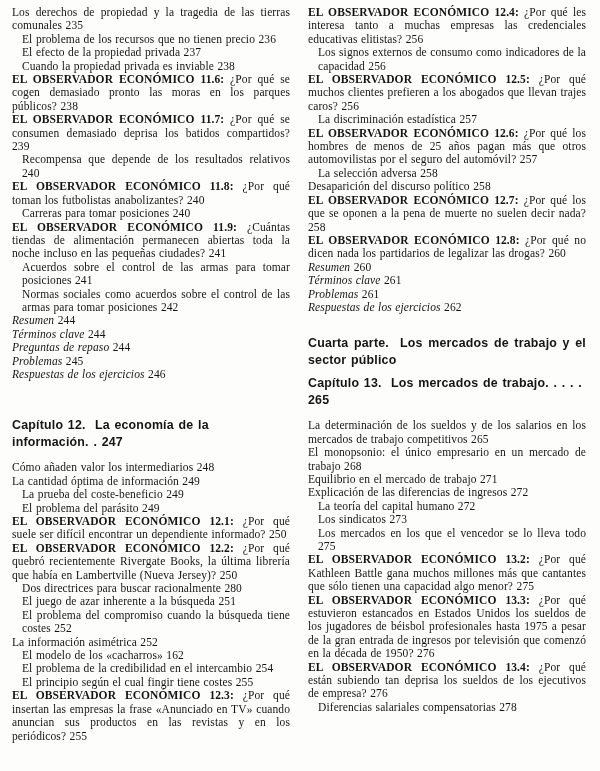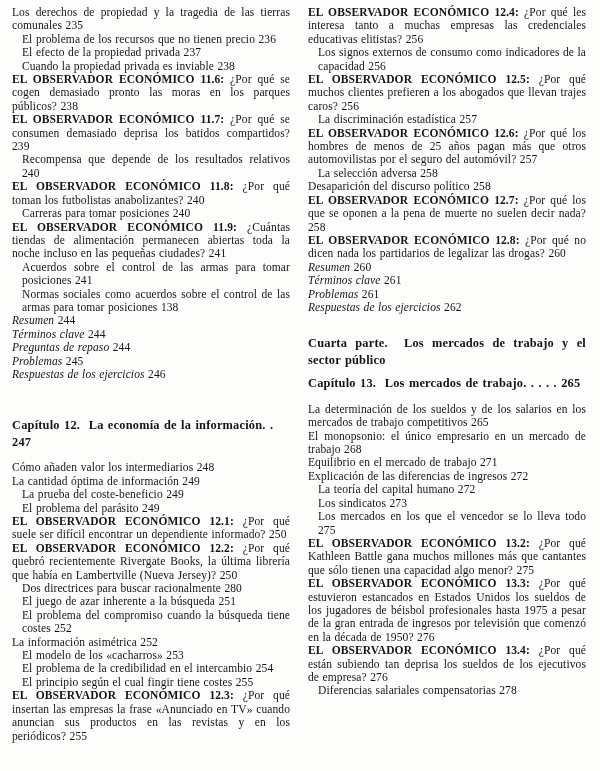--- a/index.html
+++ b/index.html
@@ -22,21 +22,21 @@
   .entry {
     text-align: justify;
     line-height: 13.4px;
     letter-spacing: 0.1px;
     word-spacing: 0.5px;
   }
   .sub { margin-left: 10px; }
   .observer .lead { font-weight: bold; }
   .backmatter i { font-style: italic; }
   .chapter, .part {
-    font-family: Liberation Serif, serif;
+    font-family: Liberation Sans, sans-serif;
     font-weight: 700;
     font-size: 12.4px;
     line-height: 16.5px;
     letter-spacing: 0.2px;
     word-spacing: 1px;
   }
   .chapter { margin: 36px 0 11px; text-align: left; }
   .part { margin: 21px 0 0; text-align: justify; }
   .part + .chapter { margin-top: 7px; }
 </style>
@@ -49,38 +49,38 @@
       <div class="entry sub">El problema de los recursos que no tienen precio 236</div>
       <div class="entry sub">El efecto de la propiedad privada 237</div>
       <div class="entry sub">Cuando la propiedad privada es inviable 238</div>
       <div class="entry observer"><span class="lead">EL OBSERVADOR ECONÓMICO 11.6:</span> ¿Por qué se cogen demasiado pronto las moras en los parques públicos? 238</div>
       <div class="entry observer"><span class="lead">EL OBSERVADOR ECONÓMICO 11.7:</span> ¿Por qué se consumen demasiado deprisa los batidos compartidos? 239</div>
       <div class="entry sub">Recompensa que depende de los resultados relativos 240</div>
       <div class="entry observer"><span class="lead">EL OBSERVADOR ECONÓMICO 11.8:</span> ¿Por qué toman los futbolistas anabolizantes? 240</div>
       <div class="entry sub">Carreras para tomar posiciones 240</div>
       <div class="entry observer"><span class="lead">EL OBSERVADOR ECONÓMICO 11.9:</span> ¿Cuántas tiendas de alimentación permanecen abiertas toda la noche incluso en las pequeñas ciudades? 241</div>
       <div class="entry sub">Acuerdos sobre el control de las armas para tomar posiciones 241</div>
-      <div class="entry sub">Normas sociales como acuerdos sobre el control de las armas para tomar posiciones 138</div>
+      <div class="entry sub">Normas sociales como acuerdos sobre el control de las armas para tomar posiciones 242</div>
       <div class="entry backmatter"><i>Resumen</i> 244</div>
       <div class="entry backmatter"><i>Términos clave</i> 244</div>
       <div class="entry backmatter"><i>Preguntas de repaso</i> 244</div>
       <div class="entry backmatter"><i>Problemas</i> 245</div>
       <div class="entry backmatter"><i>Respuestas de los ejercicios</i> 246</div>
       <div class="entry chapter">Capítulo 12.&nbsp; La economía de la información. . 247</div>
       <div class="entry entry">Cómo añaden valor los intermediarios 248</div>
       <div class="entry entry">La cantidad óptima de información 249</div>
       <div class="entry sub">La prueba del coste-beneficio 249</div>
       <div class="entry sub">El problema del parásito 249</div>
       <div class="entry observer"><span class="lead">EL OBSERVADOR ECONÓMICO 12.1:</span> ¿Por qué suele ser difícil encontrar un dependiente informado? 250</div>
       <div class="entry observer"><span class="lead">EL OBSERVADOR ECONÓMICO 12.2:</span> ¿Por qué quebró recientemente Rivergate Books, la última librería que había en Lambertville (Nueva Jersey)? 250</div>
       <div class="entry sub">Dos directrices para buscar racionalmente 280</div>
       <div class="entry sub">El juego de azar inherente a la búsqueda 251</div>
       <div class="entry sub">El problema del compromiso cuando la búsqueda tiene costes 252</div>
       <div class="entry entry">La información asimétrica 252</div>
-      <div class="entry sub">El modelo de los «cacharros» 253</div>
+      <div class="entry sub">El modelo de los «cacharros» 162</div>
       <div class="entry sub">El problema de la credibilidad en el intercambio 254</div>
       <div class="entry sub">El principio según el cual fingir tiene costes 255</div>
       <div class="entry observer"><span class="lead">EL OBSERVADOR ECONÓMICO 12.3:</span> ¿Por qué insertan las empresas la frase «Anunciado en TV» cuando anuncian sus productos en las revistas y en los periódicos? 255</div>
     </div>
   <div class="col">
       <div class="entry observer"><span class="lead">EL OBSERVADOR ECONÓMICO 12.4:</span> ¿Por qué les interesa tanto a muchas empresas las credenciales educativas elitistas? 256</div>
       <div class="entry sub">Los signos externos de consumo como indicadores de la capacidad 256</div>
       <div class="entry observer"><span class="lead">EL OBSERVADOR ECONÓMICO 12.5:</span> ¿Por qué muchos clientes prefieren a los abogados que llevan trajes caros? 256</div>
       <div class="entry sub">La discriminación estadística 257</div>
       <div class="entry observer"><span class="lead">EL OBSERVADOR ECONÓMICO 12.6:</span> ¿Por qué los hombres de menos de 25 años pagan más que otros automovilistas por el seguro del automóvil? 257</div>

